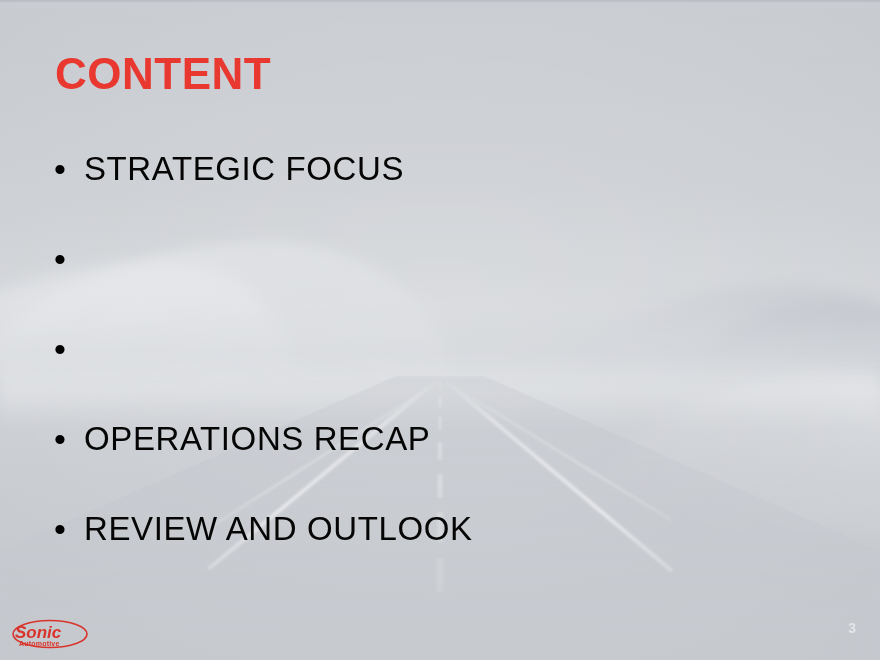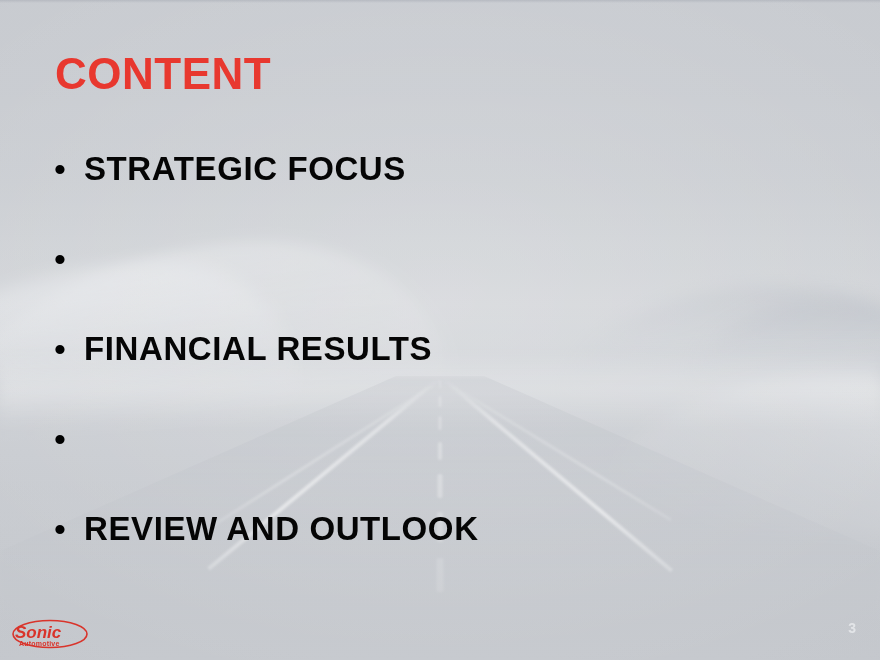--- a/index.html
+++ b/index.html
@@ -223,21 +223,21 @@
     flex: 0 0 30px;
     color: #000;
     font-size: 34px;
     line-height: 38px;
     text-align: left;
     padding-left: 4px;
   }
   .bullet-text {
     color: #050505;
     font-size: 33px;
-    font-weight: bold;
+    font-weight: normal;
     letter-spacing: 0.6px;
     line-height: 38px;
     white-space: nowrap;
   }
 
   
   #logo {
     position: absolute;
     left: 11px;
     top: 618px;
@@ -299,25 +299,25 @@
         <span class="bullet-mark">•</span>
         <span class="bullet-text">STRATEGIC FOCUS</span>
       </li>
 
       <li class="bullet-row">
         <span class="bullet-mark">•</span>
       </li>
 
       <li class="bullet-row">
         <span class="bullet-mark">•</span>
-        <span class="bullet-text">FINANCIAL RESULTS</span>
-      </li>
-
-      <li class="bullet-row">
-        <span class="bullet-mark">•</span>
+      </li>
+
+      <li class="bullet-row">
+        <span class="bullet-mark">•</span>
+        <span class="bullet-text">OPERATIONS RECAP</span>
       </li>
 
       <li class="bullet-row">
         <span class="bullet-mark">•</span>
         <span class="bullet-text">REVIEW AND OUTLOOK</span>
       </li>
 
     </ul>
 
     <div id="logo">

